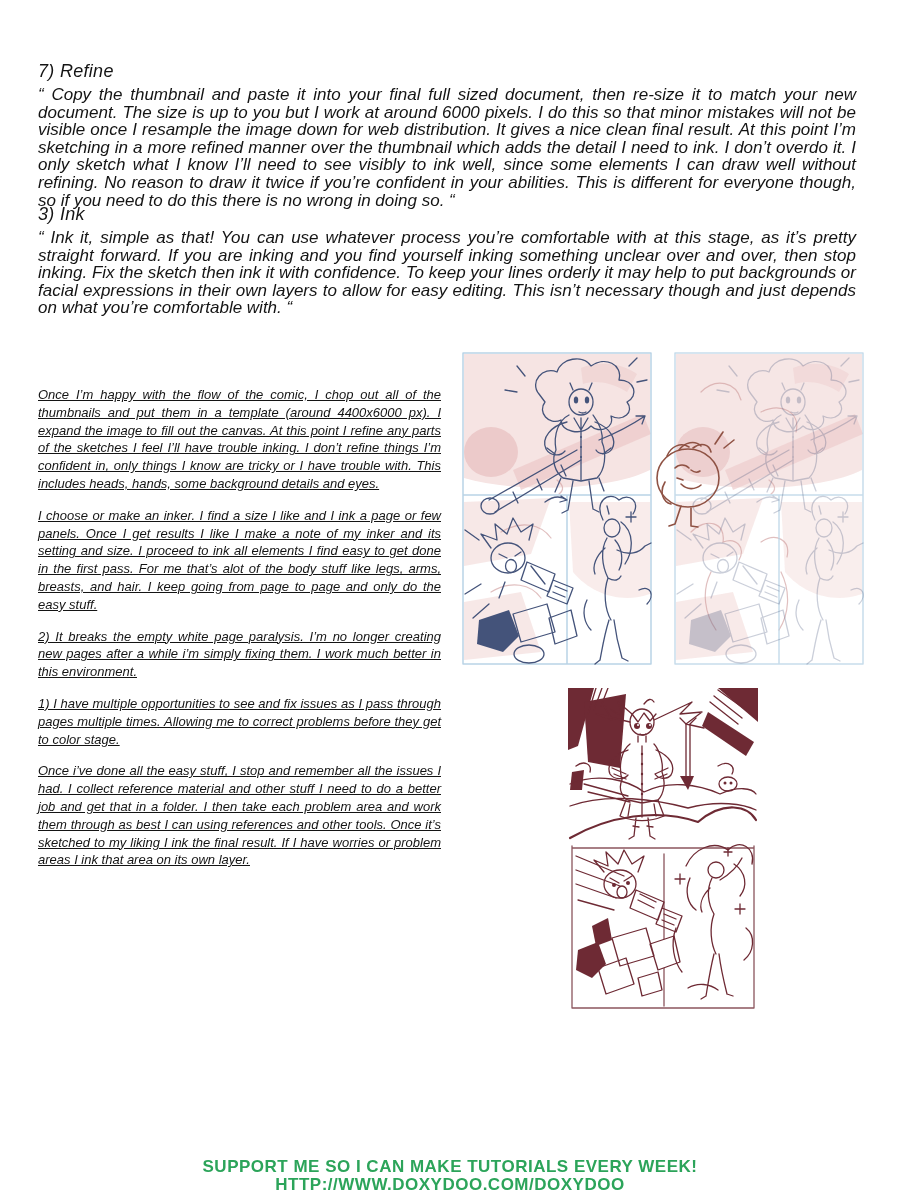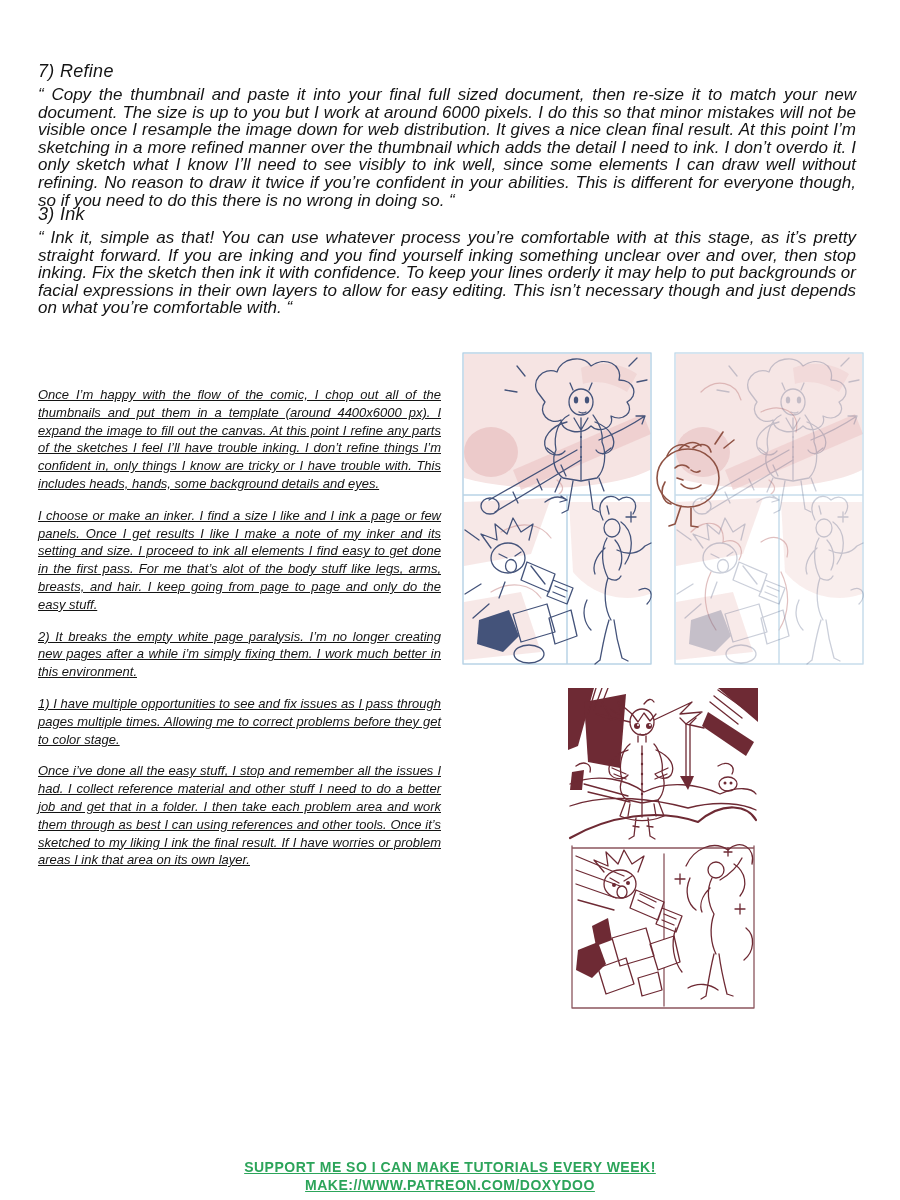--- a/index.html
+++ b/index.html
@@ -10,21 +10,21 @@
   .sec p { margin:0; font-size:17px; line-height:17.6px; text-align:justify; }
   #sec7 { top:33px;margin-top:28px; }
   #sec8 { top:204px; }
 
   .leftcol { position:absolute; left:38px; top:386px; width:403px; font-style:italic; font-size:13px; line-height:17.8px;text-decoration:underline; }
   .leftcol p { margin:0 0 14px 0; text-align:justify; white-space:pre-line; }
 
   .art-top    { position:absolute; left:461px; top:352px; width:404px; height:316px; }
   .art-bottom { position:absolute; left:568px; top:688px; width:190px; height:324px; }
 
-  .footer { position:absolute; left:0; top:1158px; width:900px; text-align:center; font-weight:bold; font-size:14px; line-height:18px; letter-spacing:.5px; color:var(--footer_green);text-decoration:underline; }
+  .footer { position:absolute; left:0; top:1158px; width:900px; text-align:center; font-weight:bold; font-size:17px; line-height:18px; letter-spacing:.5px; color:var(--footer_green); }
   .footer div { white-space:nowrap; }
 
   
   .wash      { fill:var(--pink_wash); stroke:none; }
   .blob      { fill:var(--pink_blob); stroke:none; }
   .stroke-blue { stroke:var(--sketch_blue); fill:none; stroke-width:1.3; stroke-linecap:round; stroke-linejoin:round; }
   .fill-blue { fill:var(--sketch_blue); stroke:none; }
   .panelline { stroke:var(--panel_blue); fill:none; stroke-width:1.5; stroke-linecap:round; }
   .redline   { stroke:var(--sketch_red); fill:none; stroke-width:1.2; stroke-linecap:round; opacity:.65; }
   .brown-stroke { stroke:var(--doodle_brown); fill:none; stroke-width:1.6; stroke-linecap:round; stroke-linejoin:round; }
@@ -194,16 +194,16 @@
     <path class="ink-stroke" d="M118,178 C126,160 146,152 160,162 C172,150 188,160 184,176 M122,190 C116,204 120,216 128,222 M166,176 C178,184 180,198 172,208"></path>
     <ellipse class="ink-stroke" cx="148" cy="182" rx="8" ry="8"></ellipse>
     <path class="ink-stroke" d="M144,190 C138,202 140,216 146,226 C141,240 143,256 148,266 M152,192 C162,186 170,178 174,170 M142,200 C134,208 131,217 134,224"></path>
     <path class="ink-stroke" d="M146,266 C142,282 140,296 138,308 M151,266 C153,282 156,294 159,306 M138,308 l-5,3 M159,306 l6,2"></path>
     <path class="ink-stroke" d="M112,186 l0,10 M107,191 l10,0 M172,216 l0,10 M167,221 l10,0 M160,160 l0,8 M156,164 l8,0"></path>
     <path class="ink-stroke" d="M178,240 C188,248 186,264 176,272 M108,240 C102,256 106,274 114,284 M120,300 C130,294 142,296 150,302"></path>
   </svg>
 
   <div class="footer">
     <div>SUPPORT ME SO I CAN MAKE TUTORIALS EVERY WEEK!</div>
-    <div>MAKE://WWW.PATREON.COM/DOXYDOO</div>
+    <div>HTTP://WWW.DOXYDOO.COM/DOXYDOO</div>
   </div>
 
 </div>
 
 </body></html>

